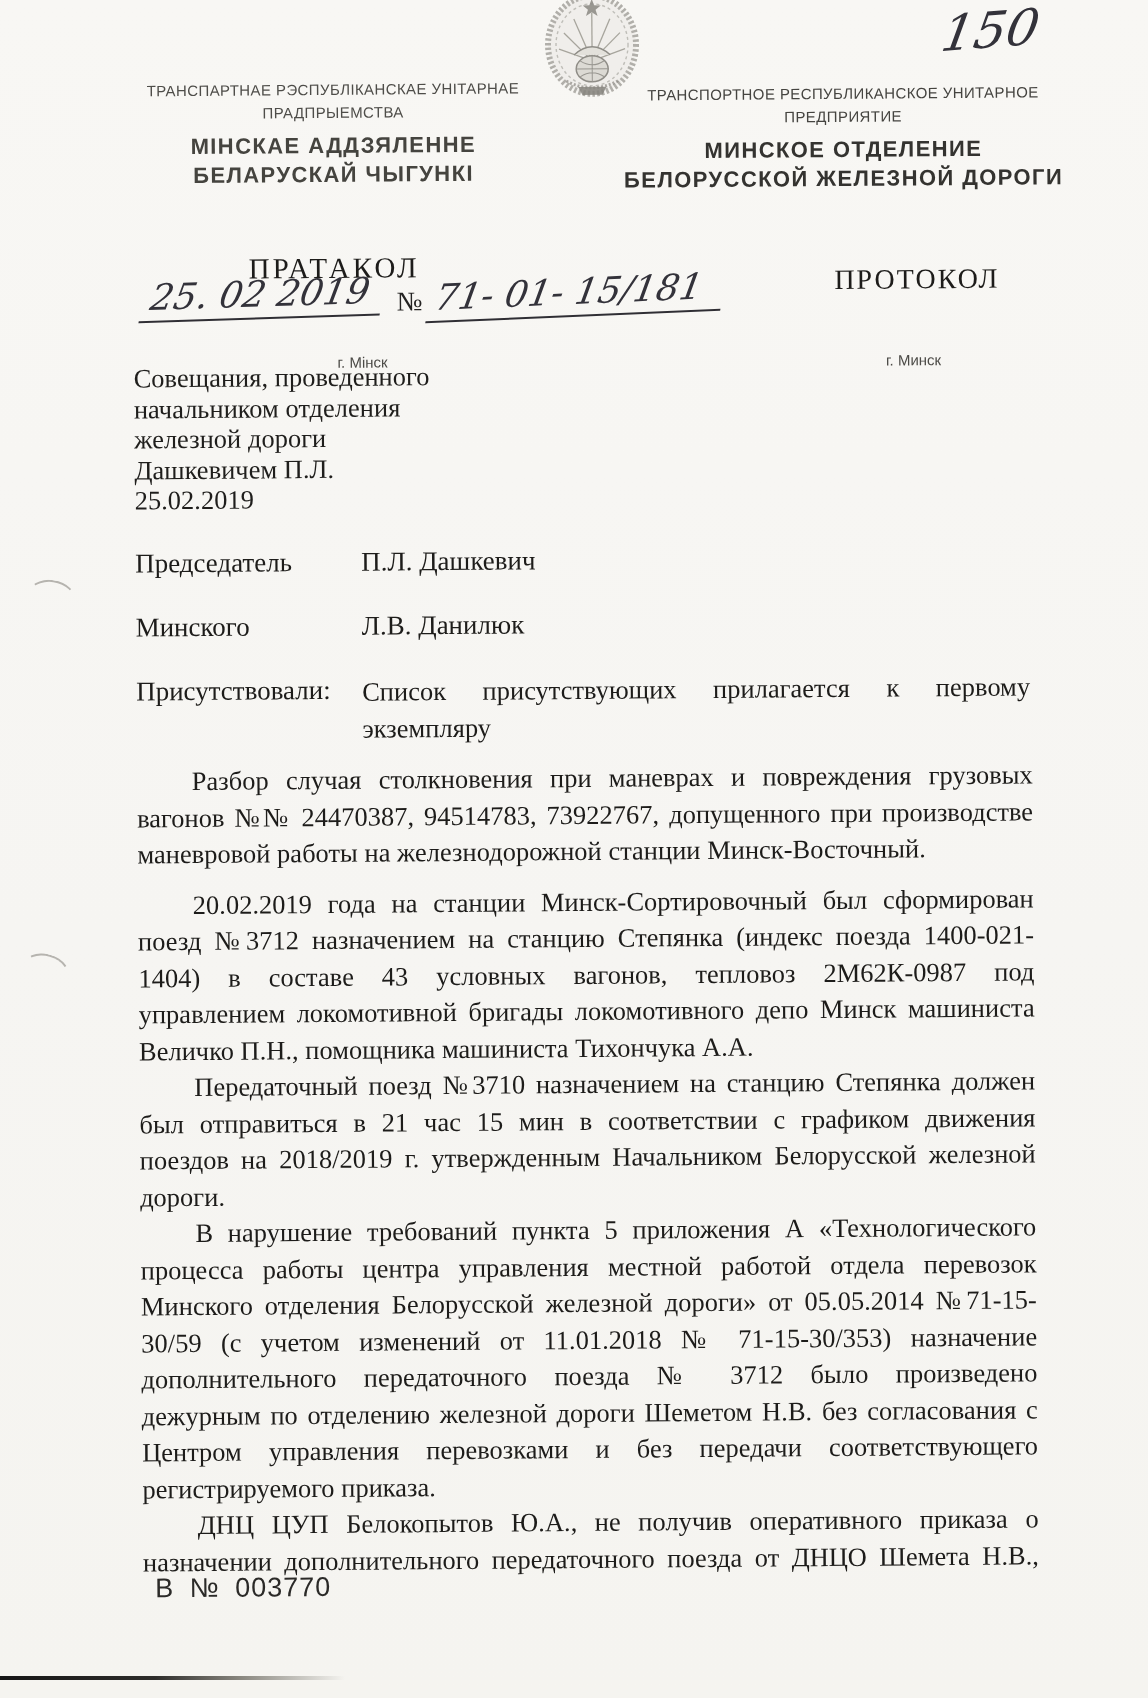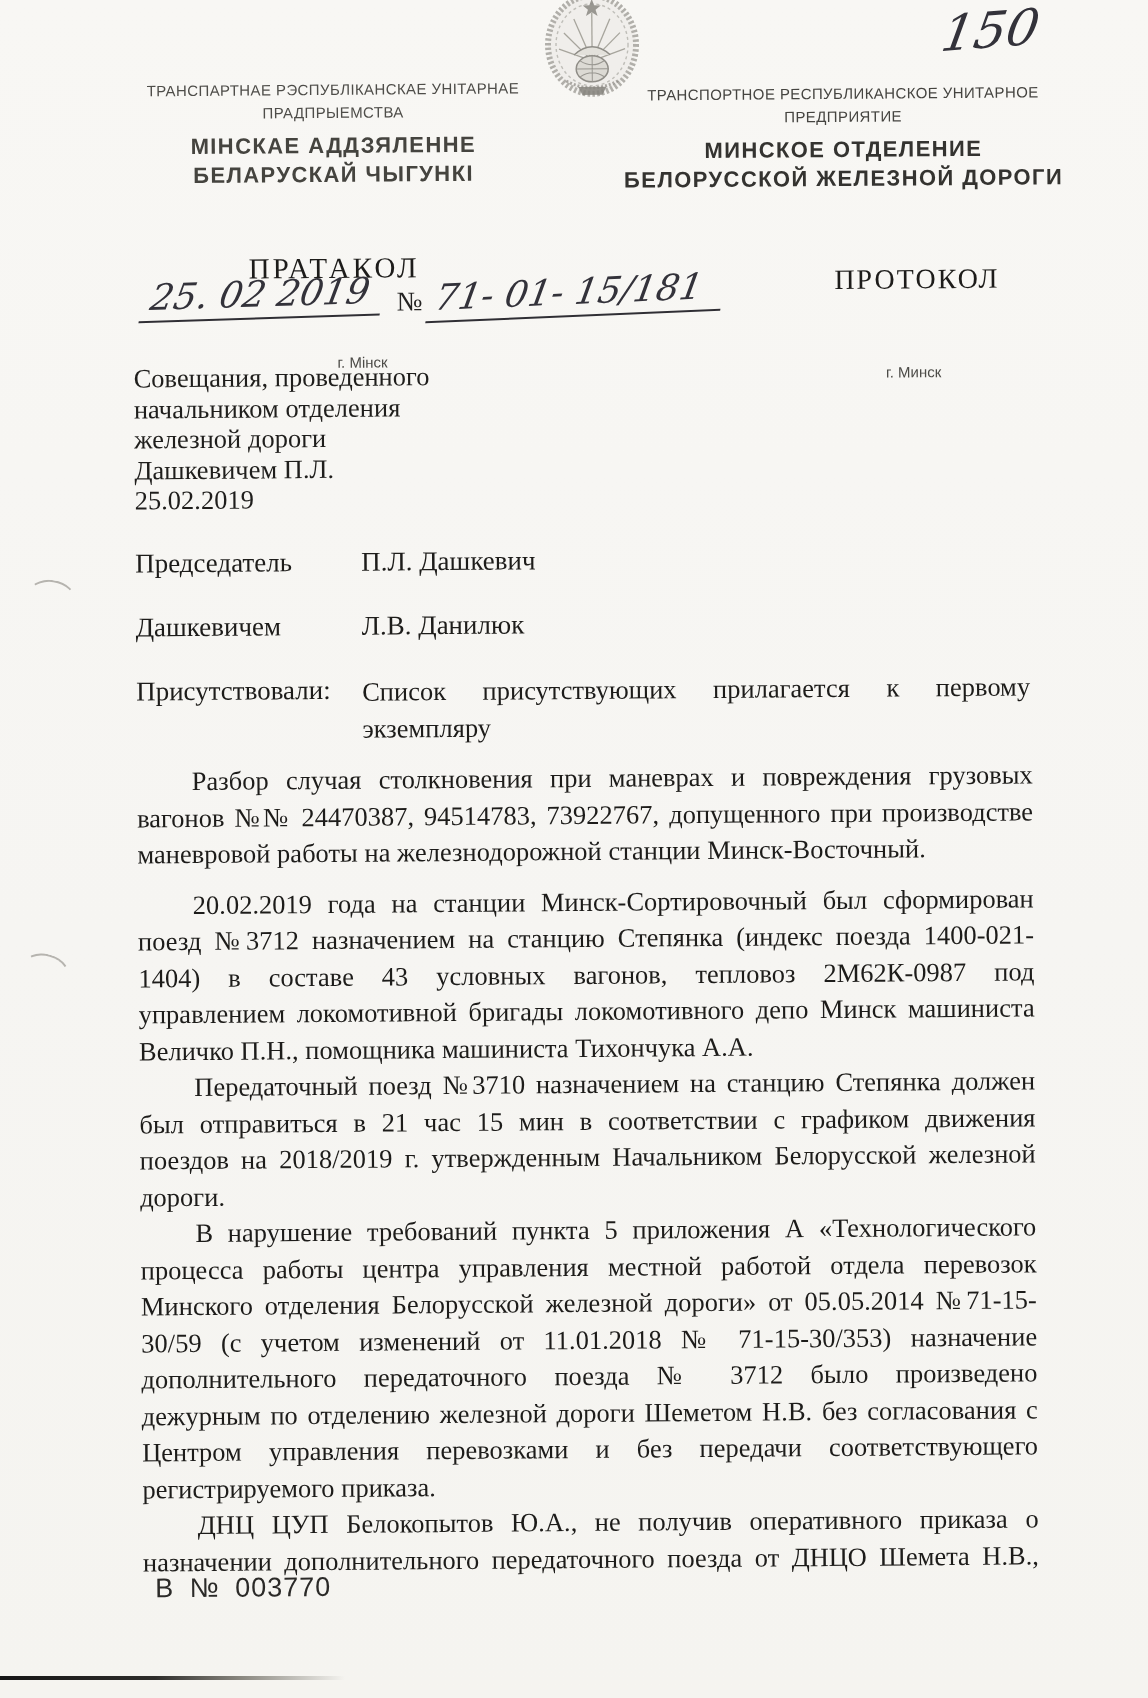--- a/index.html
+++ b/index.html
@@ -36,21 +36,21 @@
   .title-ru{left:830px;top:266px;width:180px;text-align:center;font-size:28px;letter-spacing:2px;color:#1d1c1a;}
 
   
   .hw-line{left:146px;top:272px;display:flex;align-items:flex-end;}
   .hw-date{font-size:36px;line-height:40px;padding:0 14px 3px 8px;border-bottom:2px solid #2f2e34;transform:skewX(-12deg) rotate(-1.4deg);}
   .no-sign{font-size:27px;line-height:34px;margin:0 8px 0 14px;color:#242322;}
   .hw-num{font-size:36px;line-height:40px;padding:0 22px 3px 6px;border-bottom:2px solid #2f2e34;transform:skewX(-12deg) rotate(-2deg);}
 
   .place{font-family:"Liberation Sans",sans-serif;font-size:15px;color:#4c4b47;text-align:center;}
   .place-be{left:300px;top:352px;width:130px;}
-  .place-ru{left:856px;top:366px;width:120px;}
+  .place-ru{left:856px;top:354px;width:120px;}
 
   
   .meeting{left:136px;top:360px;width:345px;font-size:26.5px;line-height:30.5px;color:#1f1e1c;}
 
   
   .role-label{position:absolute;left:136px;font-size:27px;}
   .role-value{position:absolute;left:362px;font-size:27px;}
   .r1{top:545px;} .r2{top:609px;} .r3{top:673px;}
   .attendees{left:362px;top:672px;width:668px;font-size:26.5px;line-height:36.8px;text-align:justify;}
 
@@ -133,21 +133,21 @@
       <div>Совещания, проведенного</div>
       <div>начальником отделения</div>
       <div>железной дороги</div>
       <div>Дашкевичем П.Л.</div>
       <div>25.02.2019</div>
     </div>
 
     <div class="role-label r1">Председатель</div>
     <div class="role-value r1">П.Л. Дашкевич</div>
 
-    <div class="role-label r2">Дашкевичем</div>
+    <div class="role-label r2">Минского</div>
     <div class="role-value r2">Л.В. Данилюк</div>
 
     <div class="role-label r3">Присутствовали:</div>
     <div class="abs attendees">Список присутствующих прилагается к первому экземпляру</div>
 
     <div class="abs body-text">
       <div class="para gap-after">
         <div class="bl first">Разбор случая столкновения при маневрах и повреждения грузовых</div>
         <div class="bl">вагонов №№ 24470387, 94514783, 73922767, допущенного при производстве</div>
         <div class="bl last">маневровой работы на железнодорожной станции Минск-Восточный.</div>

